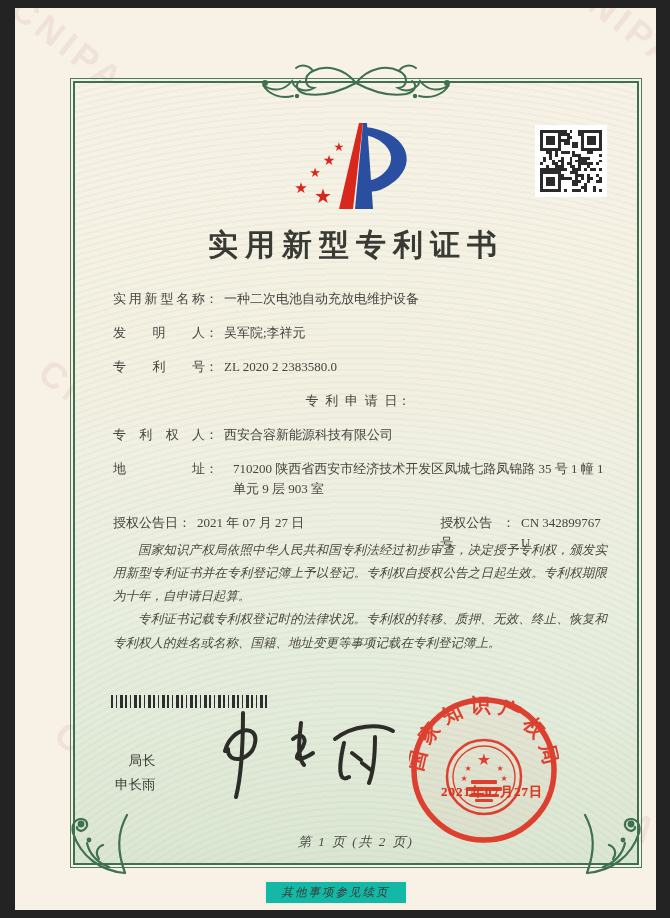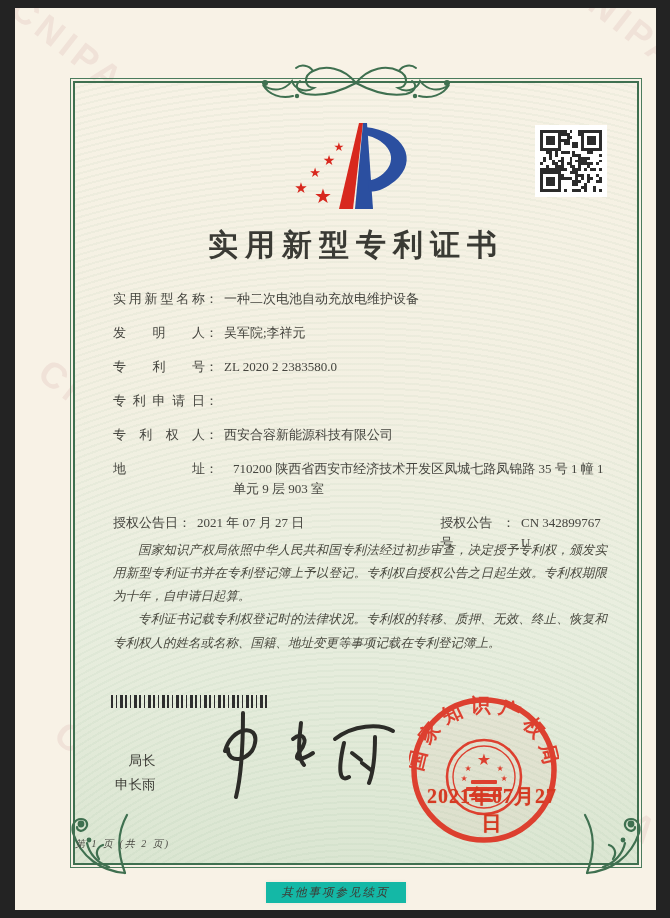--- a/index.html
+++ b/index.html
@@ -39,21 +39,21 @@
   .qr-grid{width:100%;height:100%;display:grid;
     grid-template-columns:repeat(21,1fr);grid-template-rows:repeat(21,1fr);}
   .qr-grid div{background:transparent;}
   .qr-grid div.on{background:#2b2b2b;}
   .logo{position:absolute;left:212px;top:34px;}
   .title{
     position:absolute;left:0;top:122px;width:100%;text-align:center;
     font-size:30px;font-weight:bold;color:#3a3a34;letter-spacing:7px;margin-top:20px;
   }
   .fields{position:absolute;left:38px;top:206px;right:28px;font-size:13px;color:#45453f;}
-  .f-row{display:flex;align-items:flex-start;line-height:20px;margin-bottom:14px;}
+  .f-row{display:flex;align-items:flex-start;line-height:20px;margin-bottom:14px;justify-content:center;}
   .f-label{width:92px;display:inline-block;text-align:justify;text-align-last:justify;flex:none;}
   .f-colon{flex:none;margin-right:6px;}
   .f-value{flex:1;}
   .grant-row{display:flex;line-height:20px;margin-top:2px;font-size:13px;color:#45453f;gap:40px;}
   .grant-left{display:flex;width:300px;}
   .grant-right{display:flex;}
   .body-text{
     position:absolute;left:38px;top:456px;right:30px;
     font-size:12.5px;line-height:1.85;color:#49493f;font-style:italic;
   }
@@ -61,26 +61,26 @@
   .barcode{
     position:absolute;left:36px;top:612px;width:156px;height:13px;
     background:
       repeating-linear-gradient(90deg,#2e2e2e 0 2px,transparent 2px 5px,#2e2e2e 5px 6px,transparent 6px 9px,#2e2e2e 9px 12px,transparent 12px 14px);
   }
   .sig-labels{position:absolute;left:40px;top:666px;font-size:13.5px;color:#3c3c36;line-height:24px;text-align:right;}
   .sig-svg{position:absolute;left:122px;top:624px;}
   .seal{position:absolute;left:334px;top:612px;width:150px;height:150px;opacity:0.92;}
   .seal-date{
     position:absolute;left:342px;top:700px;width:150px;text-align:center;
-    font-size:20px;font-weight:bold;color:#d53a22;letter-spacing:1px;
+    font-size:13px;font-weight:bold;color:#d53a22;letter-spacing:1px;
     text-shadow:0 0 1px rgba(213,58,34,0.6);
   }
   .page-num{
-    position:absolute;left:0;bottom:12px;width:100%;text-align:left;
-    font-size:10px;color:#4a4a44;font-style:italic;letter-spacing:2px;
+    position:absolute;left:0;bottom:12px;width:100%;text-align:center;
+    font-size:13px;color:#4a4a44;font-style:italic;letter-spacing:2px;
   }
   .note-box{
     position:absolute;left:50%;top:874px;transform:translateX(-50%);
     background:#14b8a6;padding:3px 16px;font-size:11.5px;font-style:italic;
     color:#3c3c36;letter-spacing:2px;white-space:nowrap;box-shadow:0 0 4px rgba(0,0,0,0.05);
   }
   .ornament-top{position:absolute;left:50%;transform:translateX(-50%);top:-24px;}
   .corner{position:absolute;}
   .corner.bl{left:-16px;bottom:-16px;}
   .corner.br{right:-16px;bottom:-16px;transform:scaleX(-1);}

